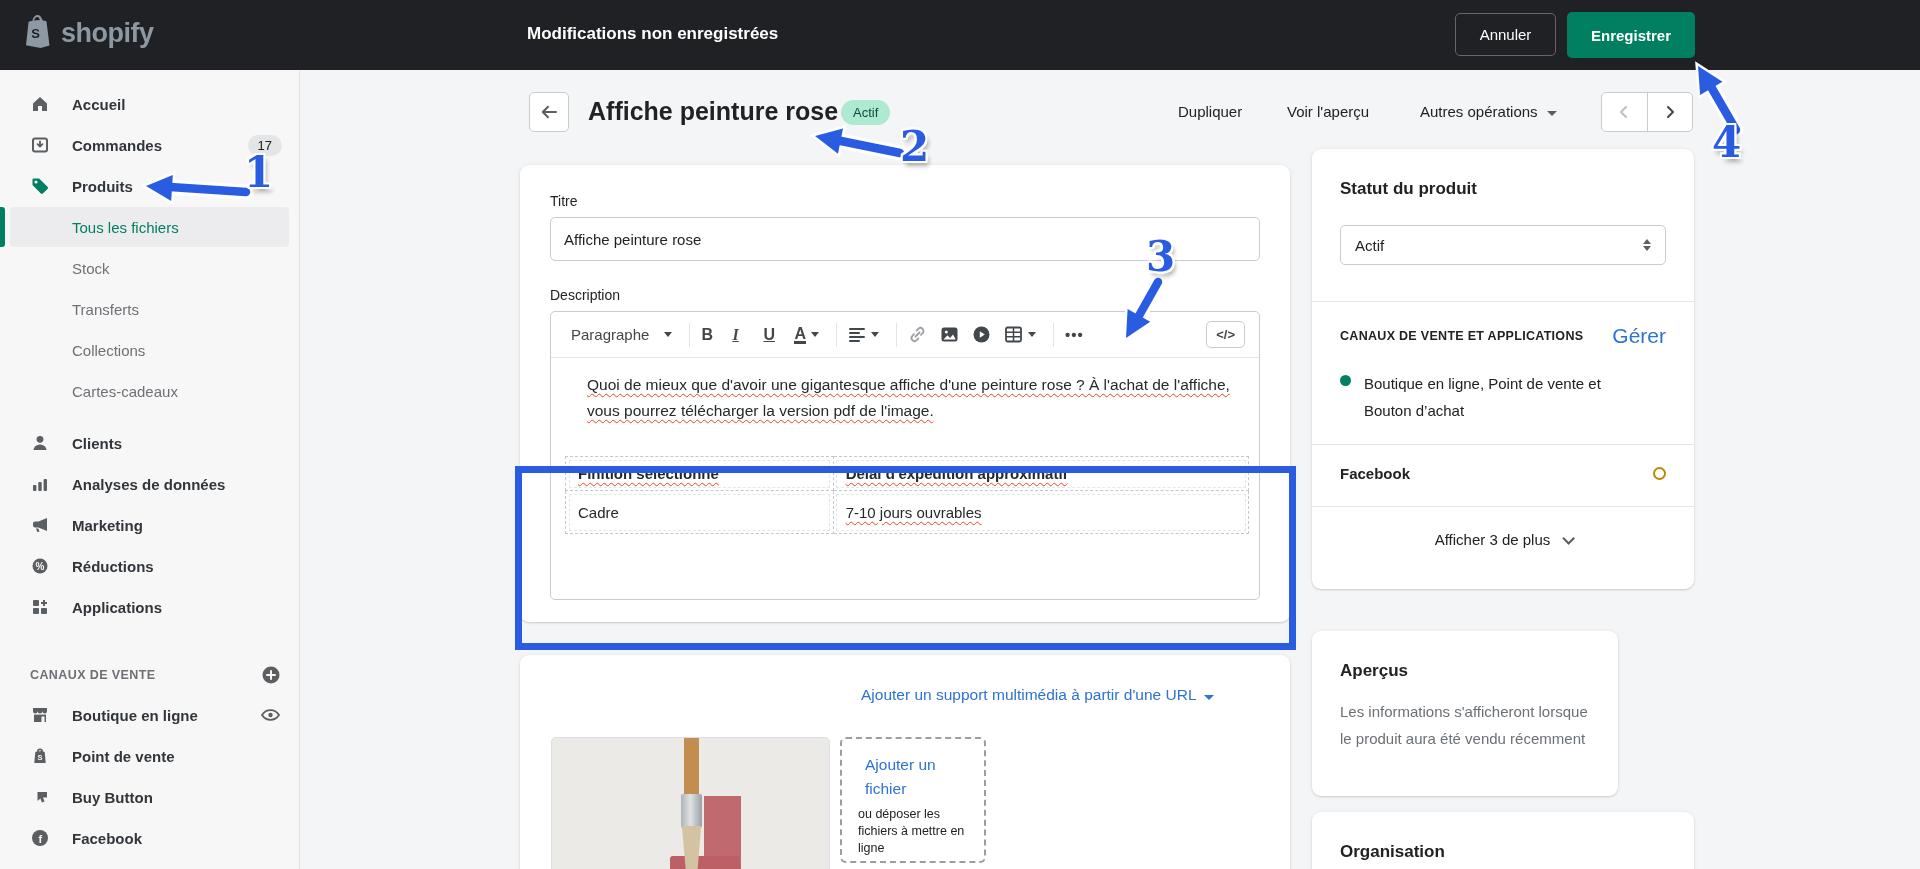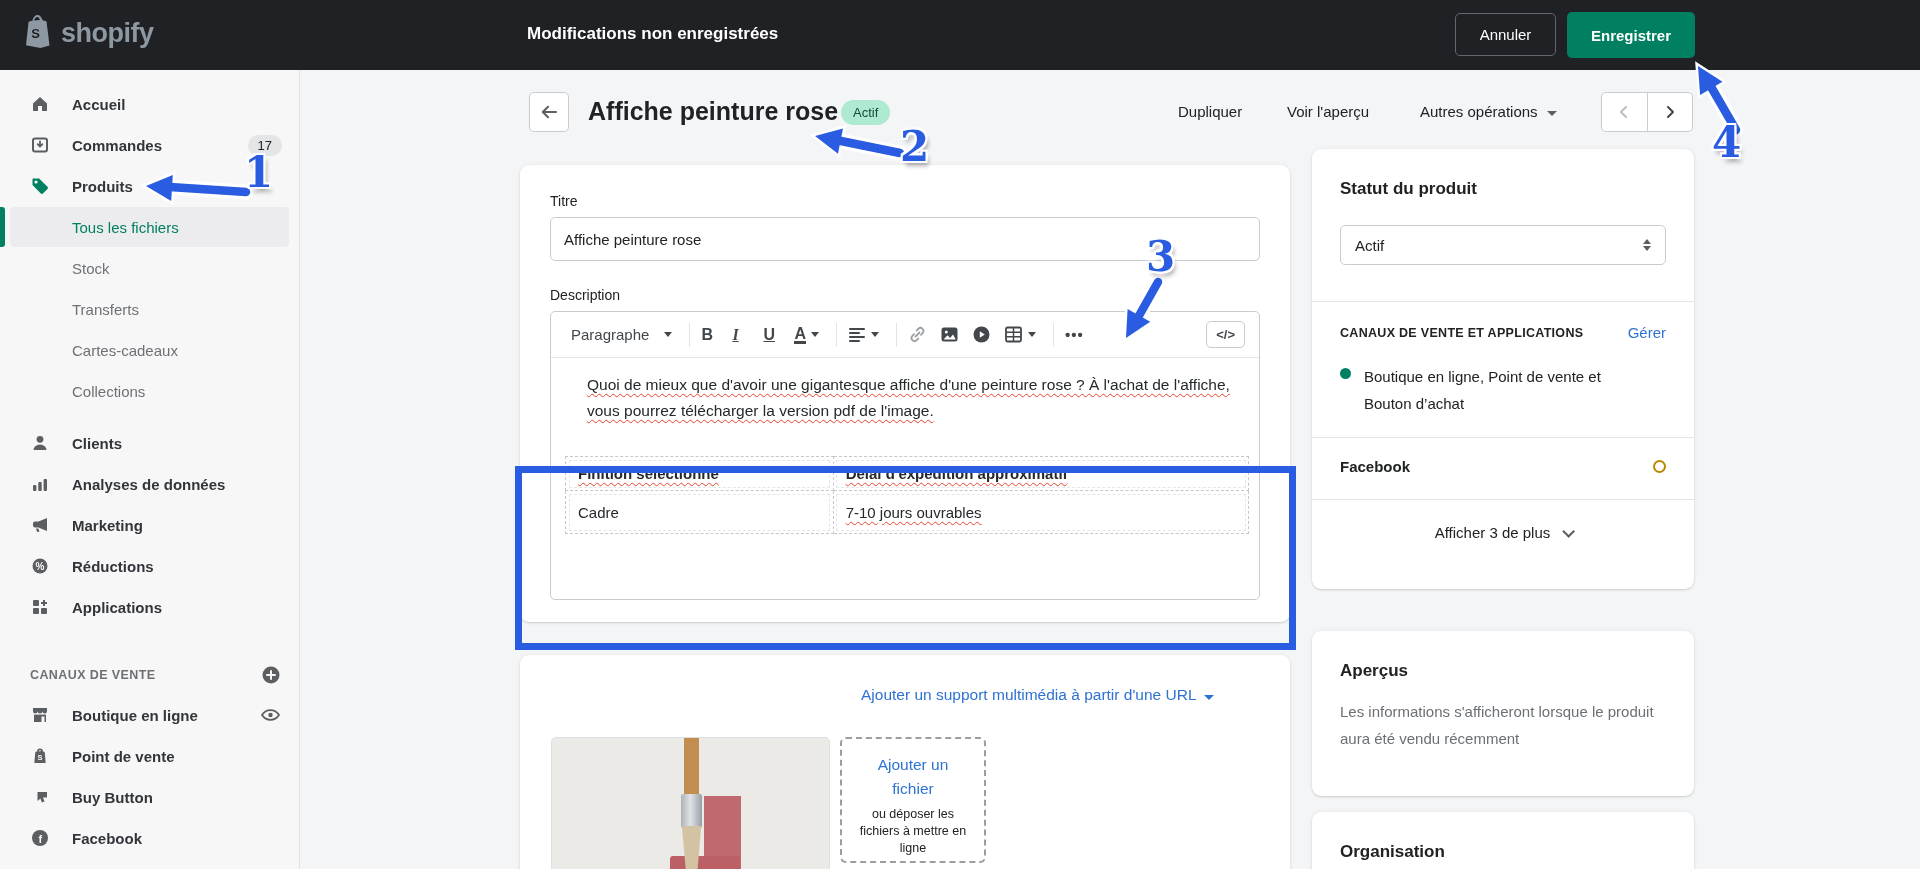--- a/index.html
+++ b/index.html
@@ -94,47 +94,47 @@
   .media-row { position:absolute; left:31px; top:82px; display:flex; gap:10px; }
   .img-tile { width:279px; height:152px; border:1px solid #dcdfe3; border-radius:5px; overflow:hidden;
     position:relative; background:#eceae7; cursor:pointer; }
   .paint-band { position:absolute; left:152px; top:58px; width:37px; height:100px; background:#c06a70; }
   .paint-blob { position:absolute; left:118px; top:118px; width:70px; height:40px; background:#bd6066; border-radius:3px; }
   .brush-handle { position:absolute; left:132px; top:-2px; width:15px; height:60px; background:#c28e50; border-radius:2px; }
   .brush-ferrule { position:absolute; left:129px; top:56px; width:21px; height:34px;
     background:linear-gradient(90deg,#aeb3b8,#dfe3e6 45%,#9aa0a6); border-radius:2px; }
   .brush-bristles { position:absolute; left:128px; top:88px; width:23px; height:56px; background:#d3c3a2;
     clip-path:polygon(8% 0,92% 0,72% 100%,30% 100%); }
-  .upload-tile { width:146px; height:126px; border:2px dashed #999ea3; border-radius:6px; text-align:center;
+  .upload-tile { width:146px; height:126px; border:2px dashed #999ea3; border-radius:6px; text-align:left;
     padding-top:14px; cursor:pointer; background:#fff; }
   .upload-title { font-size:15.5px; color:#2e72d2; line-height:24px; width:96px; margin:0 auto; }
   .upload-sub { font-size:12.5px; color:#202223; line-height:17px; width:110px; margin:5px auto 0 auto; }
 
   
   .card-status { left:1312px; top:149px; width:382px; height:440px; padding:30px 28px; }
   .select-box { margin-top:26px; width:326px; height:40px; border:1px solid #c9cccf; border-radius:5px;
     display:flex; align-items:center; padding:0 14px; font-size:15px; color:#202223; cursor:pointer; background:#fff; }
   .updown { margin-left:auto; display:flex; flex-direction:column; gap:2px; }
   .tri-up { width:0;height:0;border-left:4.5px solid transparent;border-right:4.5px solid transparent;border-bottom:5px solid #5c5f62; }
   .tri-dn { width:0;height:0;border-left:4.5px solid transparent;border-right:4.5px solid transparent;border-top:5px solid #5c5f62; }
   .divider { height:1px; background:#e4e5e7; margin:0 -28px; }
   .d1 { margin-top:36px; } .d2 { margin-top:20px; } .d3 { margin-top:24px; }
   .sect-row { margin-top:22px; display:flex; align-items:center; }
   .sect-h { font-size:12.5px; font-weight:700; letter-spacing:0.3px; color:#202223; }
-  .link-blue { margin-left:auto; font-size:15px; color:#2e72d2; cursor:pointer; }
+  .link-blue { margin-left:auto; font-size:21px; color:#2e72d2; cursor:pointer; }
   .chan-row { margin-top:22px; display:flex; }
   .dot-green { width:11px; height:11px; border-radius:50%; background:#008060; margin-top:5px; flex:0 0 auto; }
   .chan-text { margin-left:13px; font-size:15px; line-height:27px; color:#202223; }
   .fb-row { margin-top:20px; display:flex; align-items:center; }
   .fb-label { font-size:15px; font-weight:700; color:#202223; }
   .ring-yellow { margin-left:auto; width:13px; height:13px; border-radius:50%; border:2.5px solid #b98900; background:#fff; }
   .show-more { margin-top:24px; text-align:center; font-size:15px; color:#202223; cursor:pointer; }
   .chev-dn { display:inline-block; width:9px; height:9px; border-right:2.5px solid #5c5f62; border-bottom:2.5px solid #5c5f62;
     transform:rotate(45deg) translateY(-3px); margin-left:12px; }
-  .card-insights { left:1312px; top:631px; width:382px; height:165px; padding:30px 28px; }
+  .card-insights { left:1312px; top:631px; width:306px; height:165px; padding:30px 28px; }
   .insights-body { margin-top:17px; font-size:15px; line-height:27px; color:#6b7075; }
   .card-org { left:1312px; top:812px; width:382px; height:120px; padding:30px 28px; }
 
   
   .ann-svg { position:absolute; left:0; top:0; z-index:60; pointer-events:none; }
   .ann-num { position:absolute; z-index:61; font-family:"DejaVu Serif", serif; font-weight:700; font-size:42px;
     color:#2a5ce2; pointer-events:none;
     text-shadow:-2px 0 #fff, 2px 0 #fff, 0 -2px #fff, 0 2px #fff, -2px -2px #fff, 2px 2px #fff, 2px -2px #fff, -2px 2px #fff, 3px 5px 4px rgba(0,0,0,.3); }
   svg text.icon-letter { font-family:"Liberation Sans", sans-serif; }
 </style>
@@ -189,24 +189,24 @@
     <div class="nav-sub active">
         <span>Tous les fichiers</span>
       </div>
     <div class="nav-sub">
         <span>Stock</span>
       </div>
     <div class="nav-sub">
         <span>Transferts</span>
       </div>
     <div class="nav-sub">
+        <span>Collections</span>
+      </div>
+    <div class="nav-sub">
         <span>Cartes-cadeaux</span>
-      </div>
-    <div class="nav-sub">
-        <span>Collections</span>
       </div>
     <div class="nav-gap"></div>
     <div class="nav-item">
       <span class="nav-ic">
         <svg width="20" height="20" viewBox="0 0 20 20">
             <circle cx="10" cy="6.3" r="3.4" fill="#5c5f62"></circle>
             <path d="M3.5 17a6.5 5.4 0 0 1 13 0z" fill="#5c5f62"></path>
           </svg>
       </span>
       <span class="nav-label">Clients</span>

